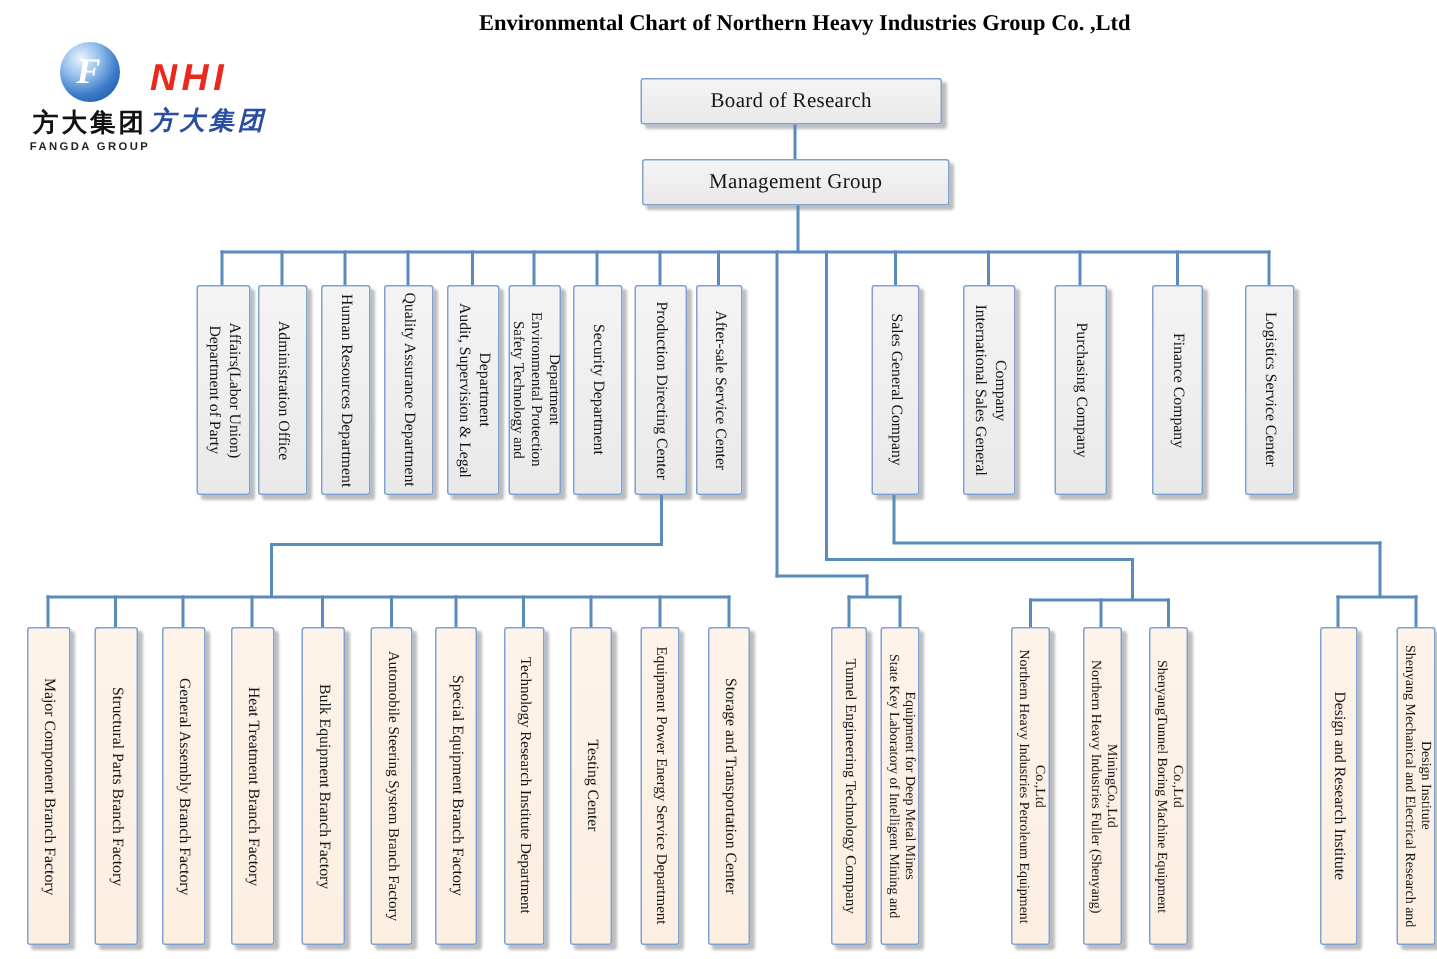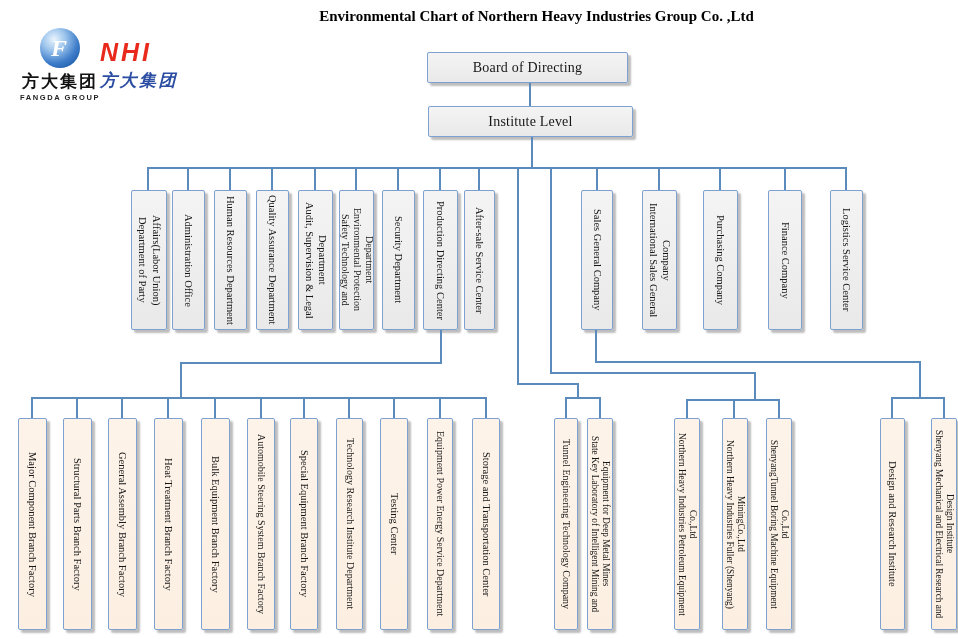--- a/index.html
+++ b/index.html
@@ -53,24 +53,24 @@
     </div>
     <div class="cn">方大集团</div>
     <div class="en">FANGDA GROUP</div>
   </div>
   <div class="nhi">
     <div class="en">NHI</div>
     <div class="cn">方大集团</div>
   </div>
 
   <div class="box hbox" style="left:427px;top:52px;width:201px;height:31px">
-    <span>Board of Directing</span>
+    <span>Board of Research</span>
   </div>
   <div class="box hbox" style="left:428px;top:106px;width:205px;height:31px">
-    <span>Institute Level</span>
+    <span>Management Group</span>
   </div>
 
   <i class="ln" style="left:529px;top:83px;width:2px;height:23px"></i>
   <i class="ln" style="left:531px;top:137px;width:2px;height:31px"></i>
   <i class="ln" style="left:147px;top:167px;width:700px;height:2px"></i>
 
   <i class="ln" style="left:147px;top:167px;width:2px;height:23px"></i>
   <i class="ln" style="left:187px;top:167px;width:2px;height:23px"></i>
   <i class="ln" style="left:229px;top:167px;width:2px;height:23px"></i>
   <i class="ln" style="left:271px;top:167px;width:2px;height:23px"></i>

